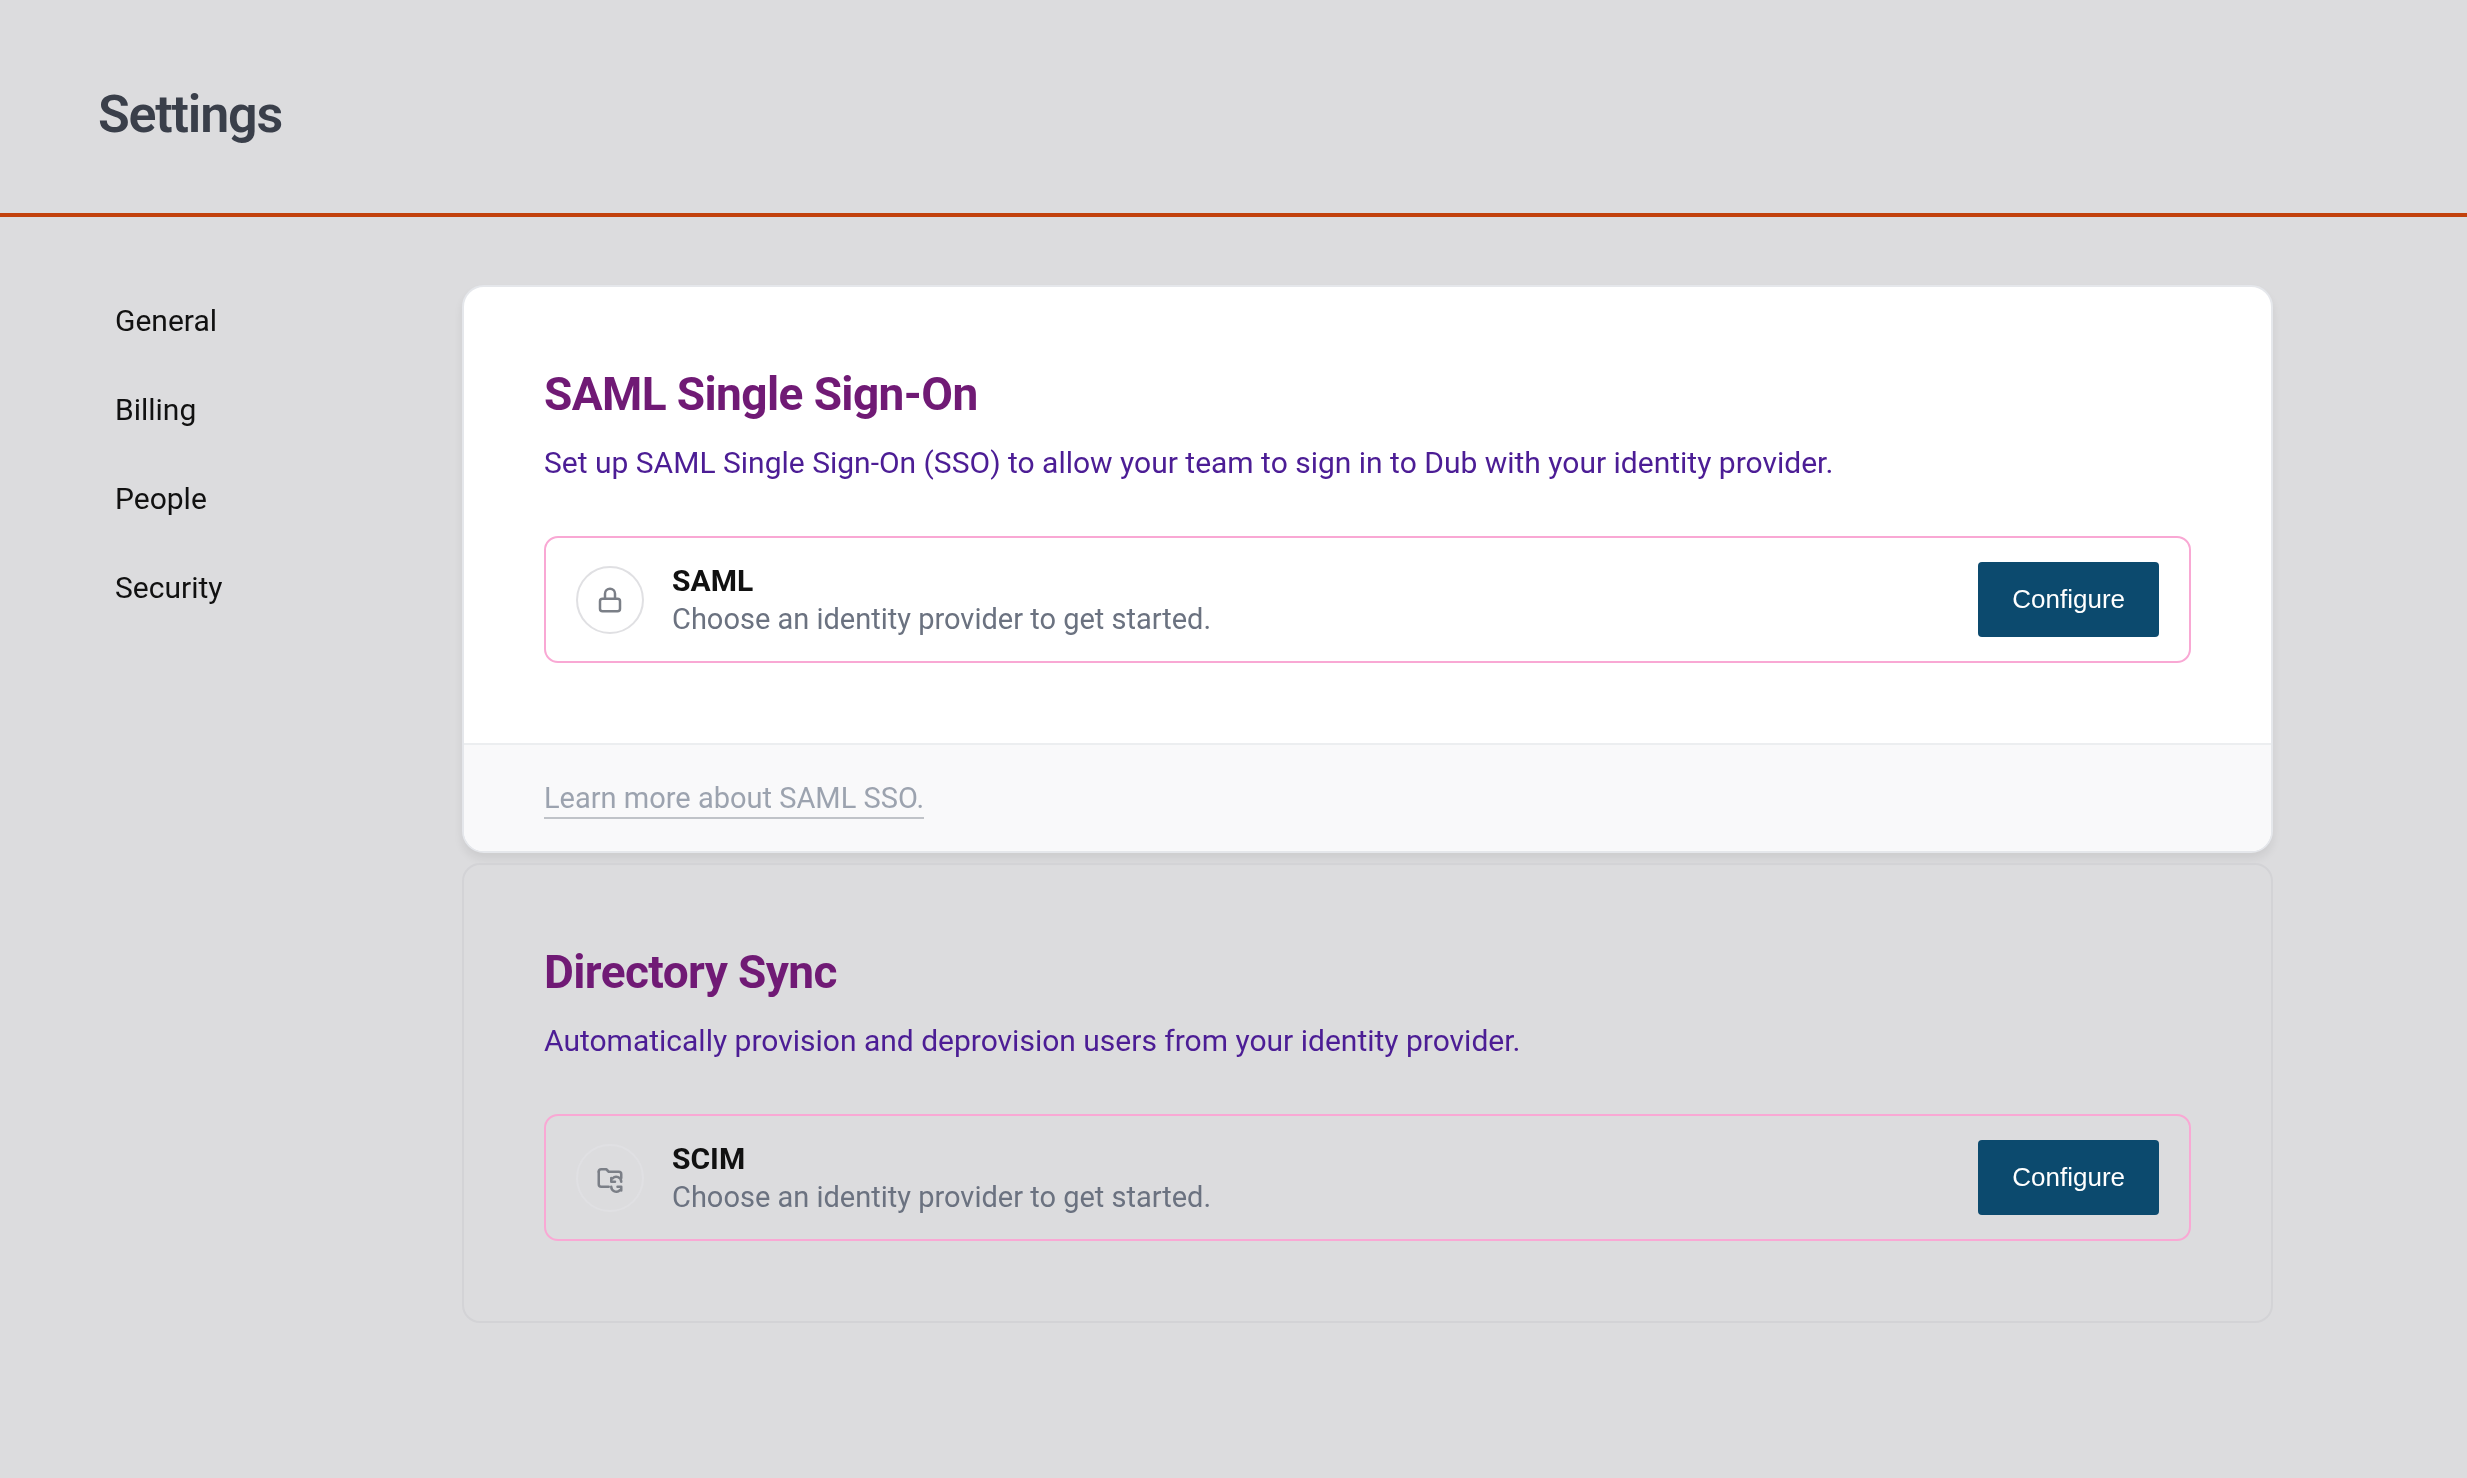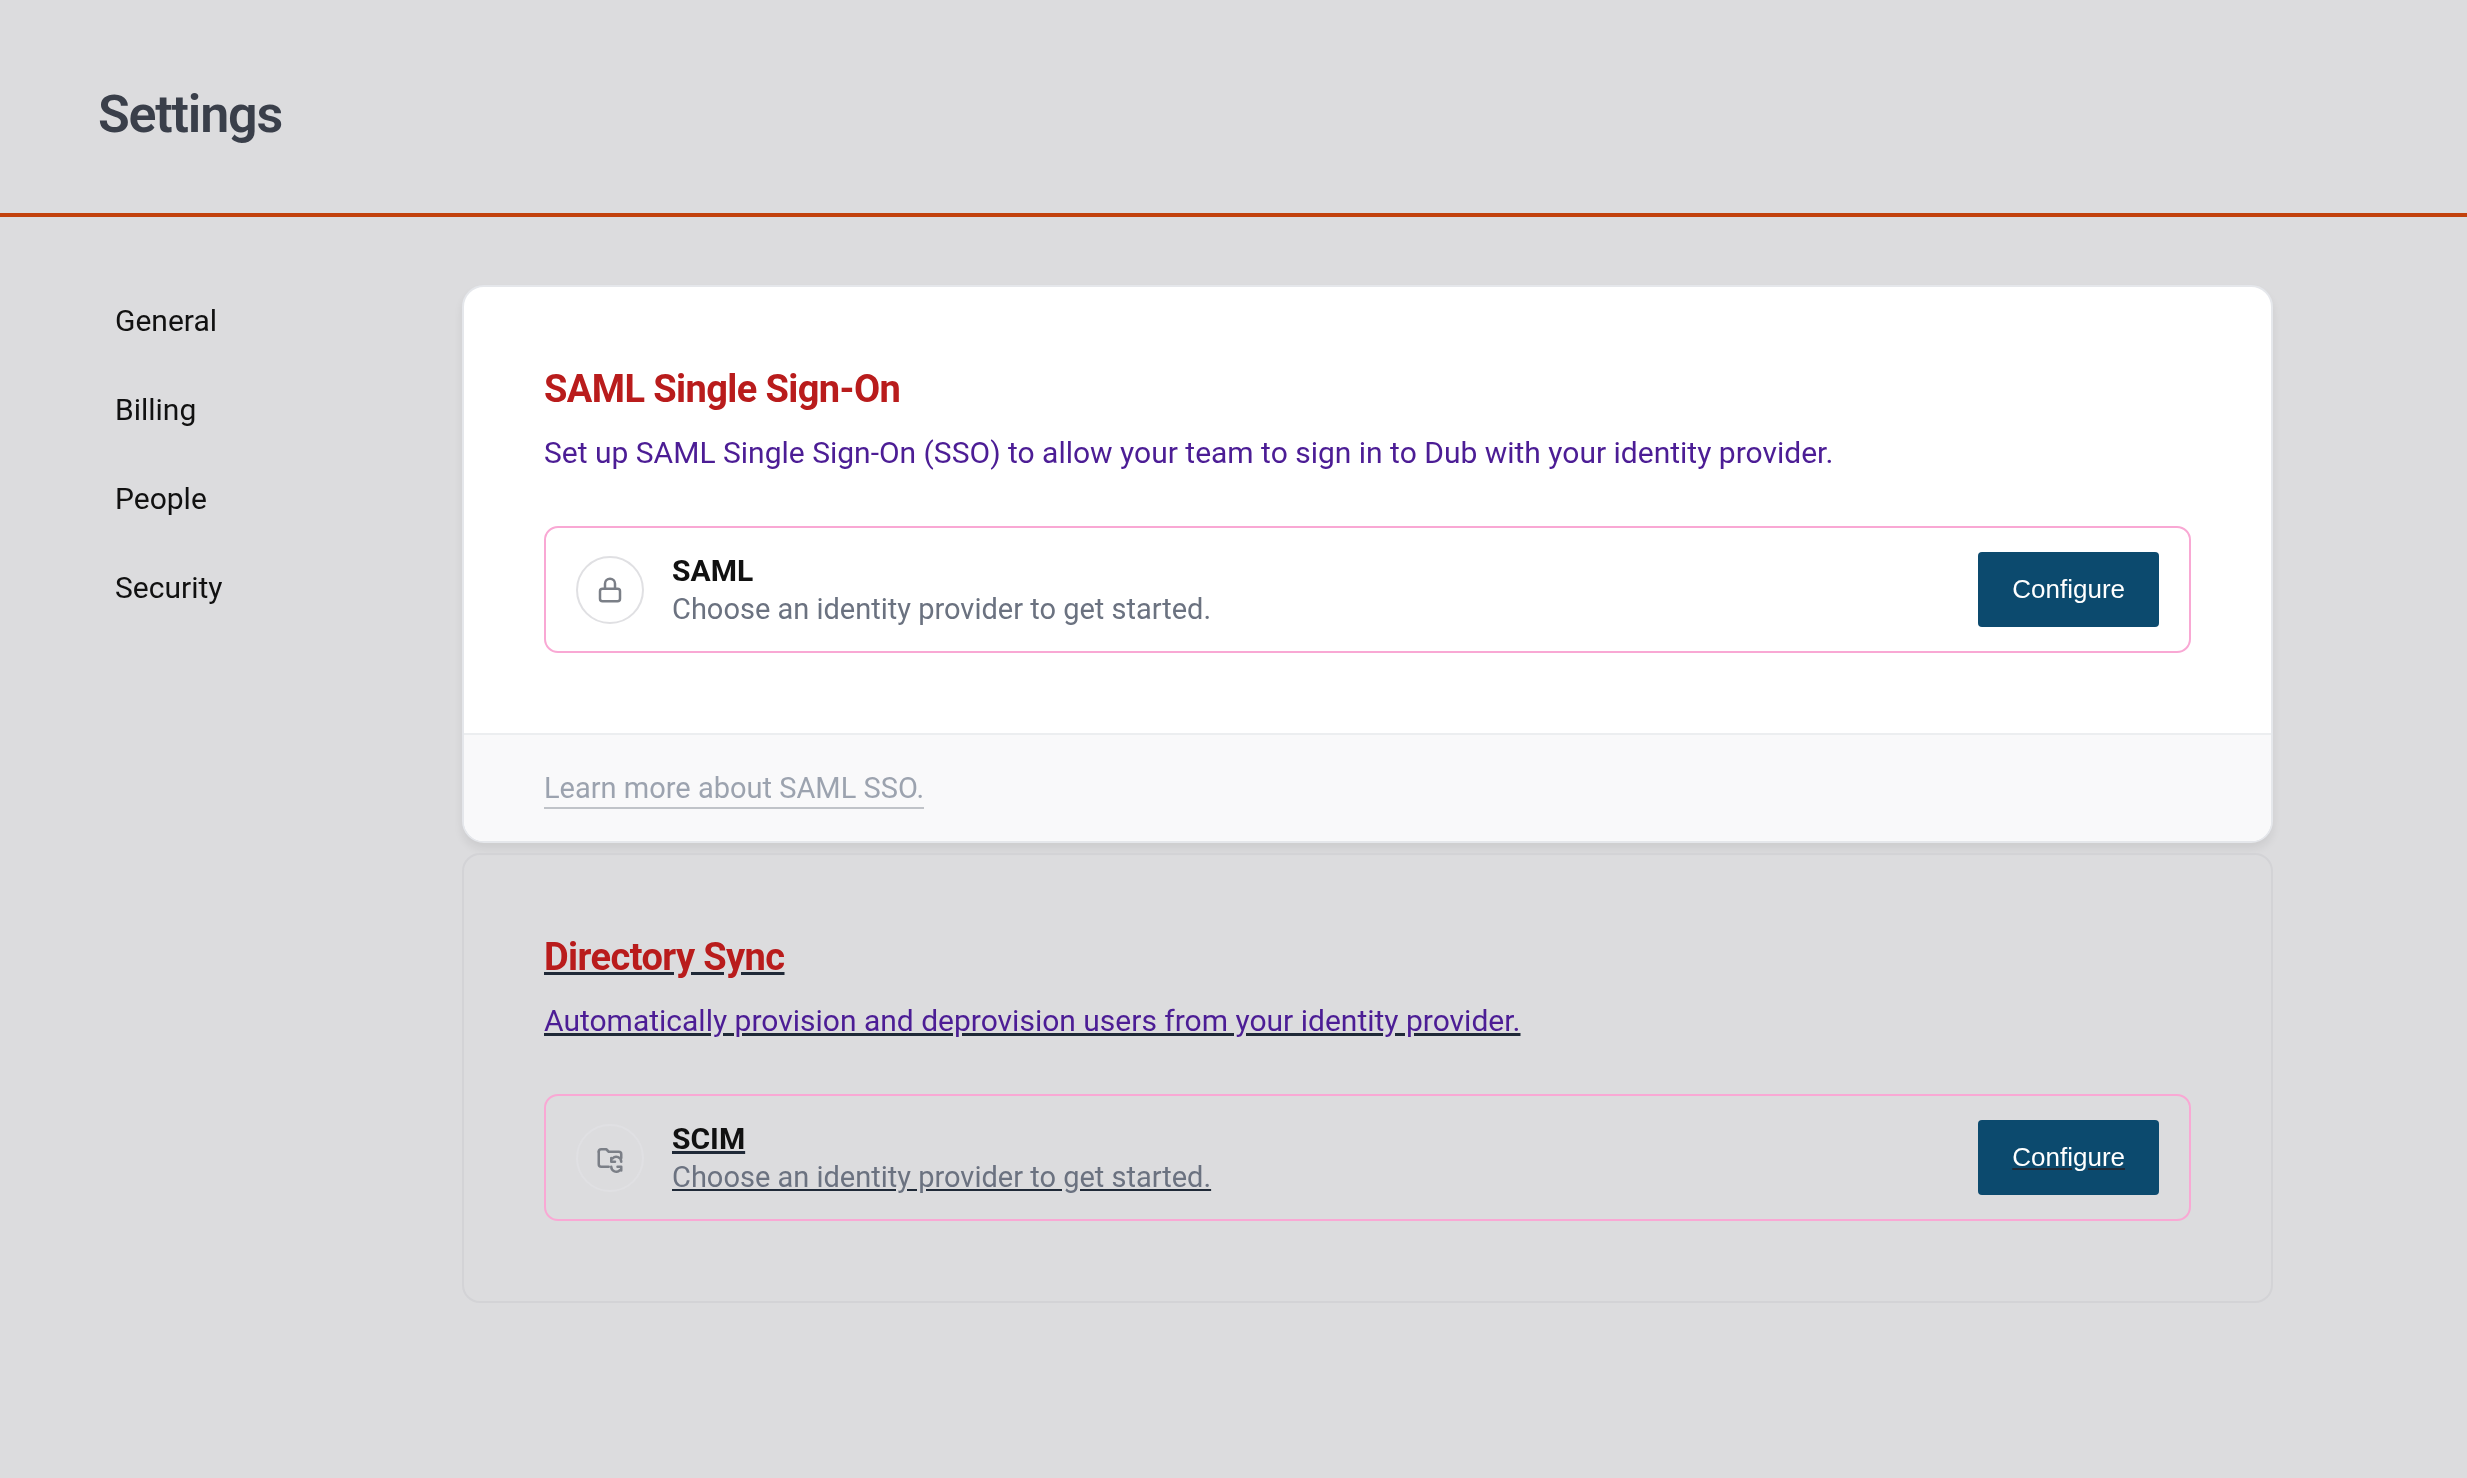--- a/index.html
+++ b/index.html
@@ -62,30 +62,29 @@
       margin-bottom: 10px;
     }
     .card.highlight {
       background: #ffffff;
       border: 2px solid #e5e7eb;
       box-shadow: 0 6px 10px rgba(0,0,0,0.07);
       border-radius: 22px;
     }
     .card.muted {
       background: transparent;
-      text-decoration: underline;
     }
     .card-body {
       padding: 80px 80px 80px 80px;
     }
     .card-title {
-      font-size: 38px;
+      font-size: 46px;
       font-weight: 700;
       letter-spacing: -0.6px;
-      color: #b91c1c;
+      color: #701a75;
       margin-bottom: 24px;
     }
     .card-desc {
       font-size: 30px;
       color: #4c1d95;
       margin-bottom: 56px;
     }
     .config-row {
       display: flex;
       align-items: center;

